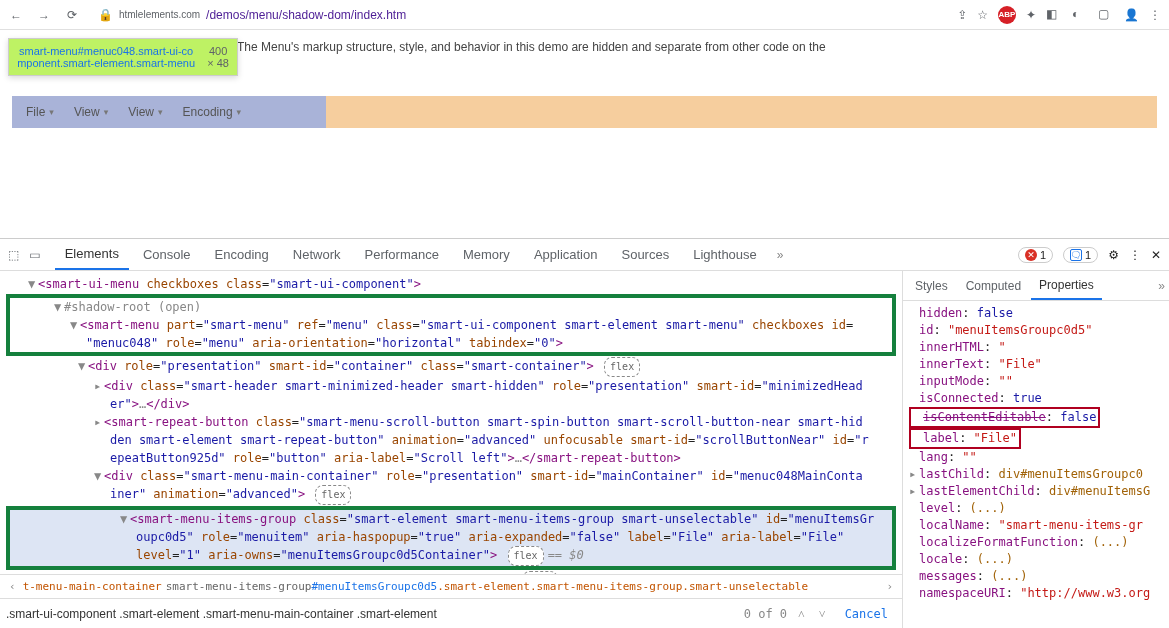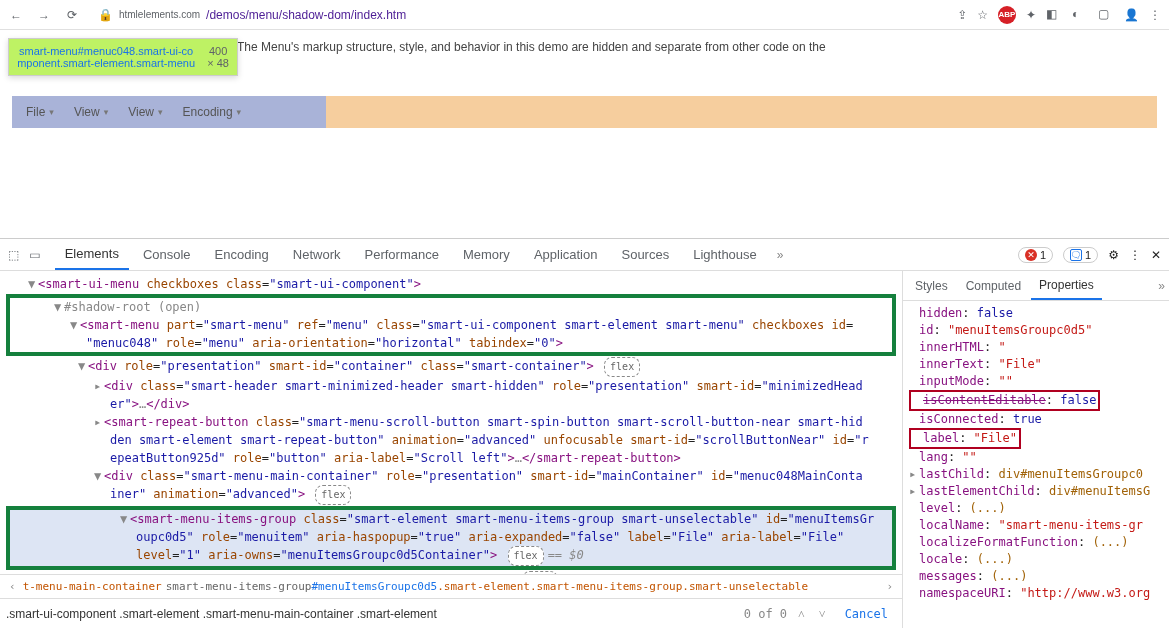--- a/index.html
+++ b/index.html
@@ -231,22 +231,22 @@
         <div class="sb-tab">Computed</div>
         <div class="sb-tab active">Properties</div>
         <span style="color:#888; margin-left:auto;">»</span>
       </div>
       <div class="sb-props" id="sb-props">
           <div class="prop-line"><span class="prop-arrow"></span><span class="prop-key">hidden</span>: <span class="prop-val-kw">false</span></div>
           <div class="prop-line"><span class="prop-arrow"></span><span class="prop-key">id</span>: <span class="prop-val-str">"menuItemsGroupc0d5"</span></div>
           <div class="prop-line"><span class="prop-arrow"></span><span class="prop-key">innerHTML</span>: <span class="prop-val-str">"<div class="\&quot;smart-m&lt;/span"></div></span></div>
           <div class="prop-line"><span class="prop-arrow"></span><span class="prop-key">innerText</span>: <span class="prop-val-str">"File"</span></div>
           <div class="prop-line"><span class="prop-arrow"></span><span class="prop-key">inputMode</span>: <span class="prop-val-str">""</span></div>
+          <div class="prop-line"><span class="prop-arrow"></span><span class="prop-key">isConnected</span>: <span class="prop-val-kw">true</span></div>
           <div class="prop-line"><span class="redbox2"><span class="prop-arrow"></span><span class="prop-key strike">isContentEditable</span>: <span class="prop-val-kw">false</span></span></div>
-          <div class="prop-line"><span class="prop-arrow"></span><span class="prop-key">isConnected</span>: <span class="prop-val-kw">true</span></div>
           <div class="prop-line"><span class="redbox2"><span class="prop-arrow"></span><span class="prop-key">label</span>: <span class="prop-val-str">"File"</span></span></div>
           <div class="prop-line"><span class="prop-arrow"></span><span class="prop-key">lang</span>: <span class="prop-val-str">""</span></div>
           <div class="prop-line"><span class="prop-arrow">▸</span><span class="prop-key">lastChild</span>: <span class="prop-val-obj">div#menuItemsGroupc0</span></div>
           <div class="prop-line"><span class="prop-arrow">▸</span><span class="prop-key">lastElementChild</span>: <span class="prop-val-obj">div#menuItemsG</span></div>
           <div class="prop-line"><span class="prop-arrow"></span><span class="prop-key">level</span>: <span class="prop-val-obj">(...)</span></div>
           <div class="prop-line"><span class="prop-arrow"></span><span class="prop-key">localName</span>: <span class="prop-val-str">"smart-menu-items-gr</span></div>
           <div class="prop-line"><span class="prop-arrow"></span><span class="prop-key">localizeFormatFunction</span>: <span class="prop-val-obj">(...)</span></div>
           <div class="prop-line"><span class="prop-arrow"></span><span class="prop-key">locale</span>: <span class="prop-val-obj">(...)</span></div>
           <div class="prop-line"><span class="prop-arrow"></span><span class="prop-key">messages</span>: <span class="prop-val-obj">(...)</span></div>
           <div class="prop-line"><span class="prop-arrow"></span><span class="prop-key">namespaceURI</span>: <span class="prop-val-str">"http://www.w3.org</span></div>

